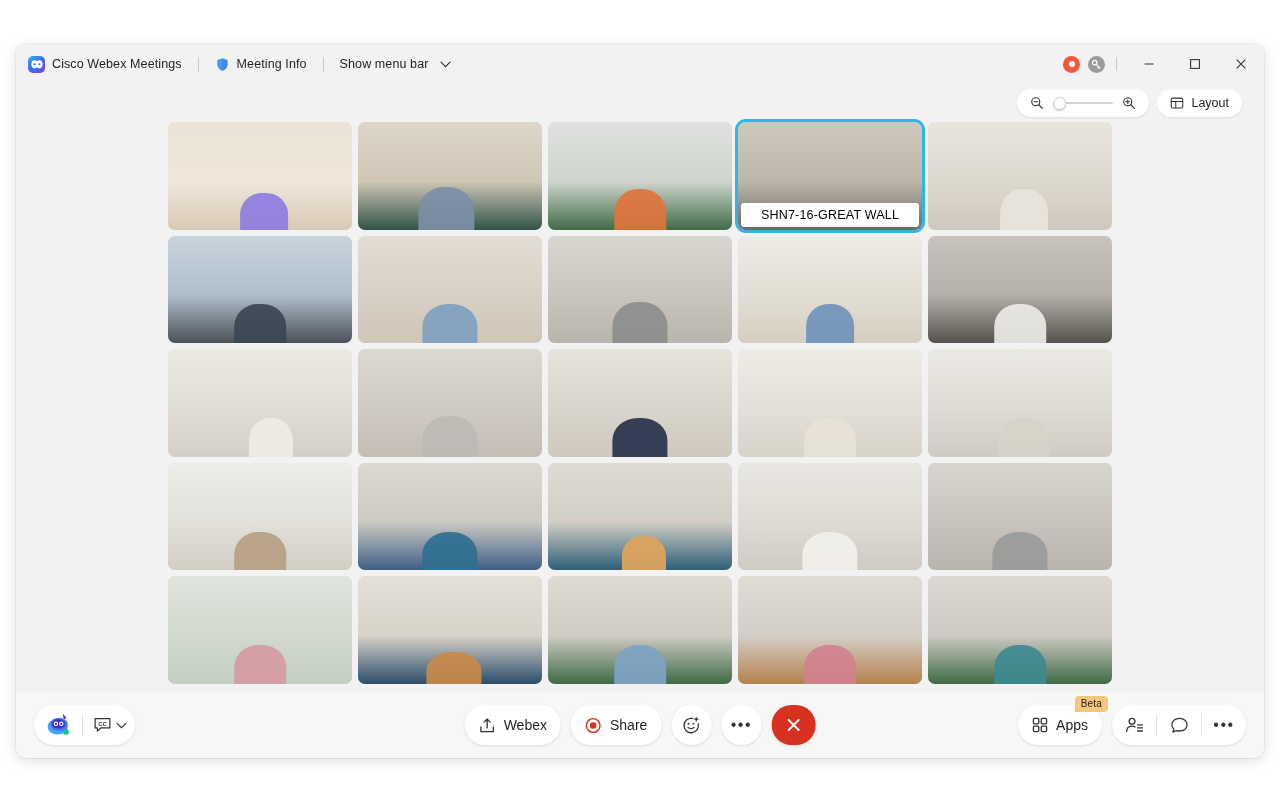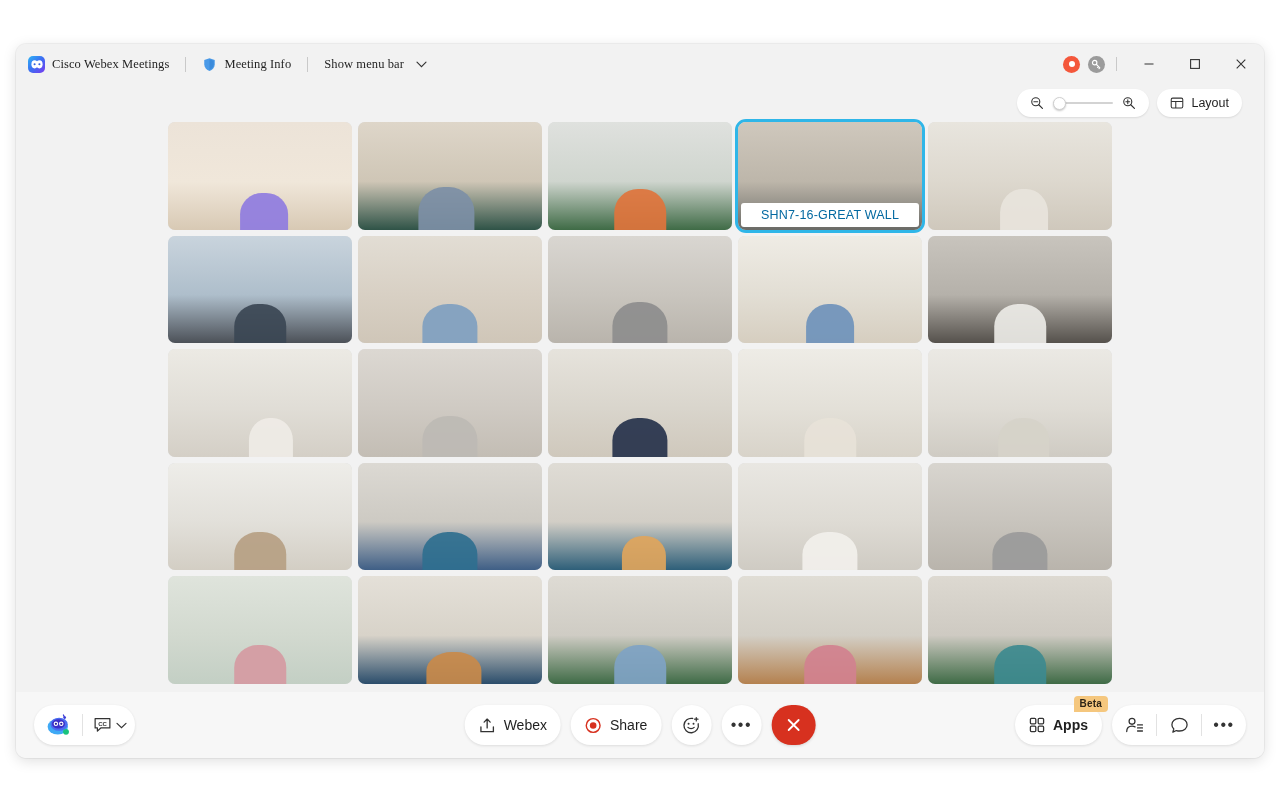--- a/index.html
+++ b/index.html
@@ -29,21 +29,20 @@
 
   
   #title-bar {
     height: 40px;
     flex: 0 0 40px;
     display: flex;
     align-items: center;
     padding-left: 12px;
     background: #f2f2f2;
     position: relative;
-    font-family: Liberation Serif, serif;
   }
   .tb-group { display: flex; align-items: center; gap: 7px; }
 
   .webex-logo {
     width: 17px; height: 17px;
     border-radius: 5px;
     background: linear-gradient(135deg, #2eb6f5 0%, #3b6ff2 48%, #7a3bf0 100%);
     display: flex; align-items: center; justify-content: center;
     flex: 0 0 auto;
   }
@@ -156,21 +155,21 @@
     border-radius: 8px;
   }
   .tile-label {
     position: absolute;
     left: 3px; right: 3px; bottom: 3px;
     background: #ffffff;
     border-radius: 3px;
     height: 24px;
     display: flex; align-items: center; justify-content: center;
     font-size: 12.5px;
-    color: #0369a1;
+    color: #000000;
     letter-spacing: 0.2px;
   }
 
   
   #toolbar {
     height: 66px;
     flex: 0 0 66px;
     background: #f7f7f7;
     display: flex;
     align-items: center;
@@ -219,21 +218,21 @@
   }
 
   #leave-btn {
     width: 44px; height: 40px;
     border-radius: 999px;
     background: #d7311f;
     display: flex; align-items: center; justify-content: center;
     box-shadow: 0 1px 3px rgba(0,0,0,0.14);
   }
 
-  #apps-btn { padding: 0 14px; gap: 8px; position: relative; font-weight: bold; }
+  #apps-btn { padding: 0 14px; gap: 8px; position: relative; }
   #beta-badge {
     position: absolute;
     top: -9px; right: -6px;
     background: #f5c77e;
     color: #2c2417;
     font-size: 10px;
     line-height: 1;
     padding: 3px 6px 3px 6px;
     border-radius: 4px 4px 4px 0;
     letter-spacing: .2px;

